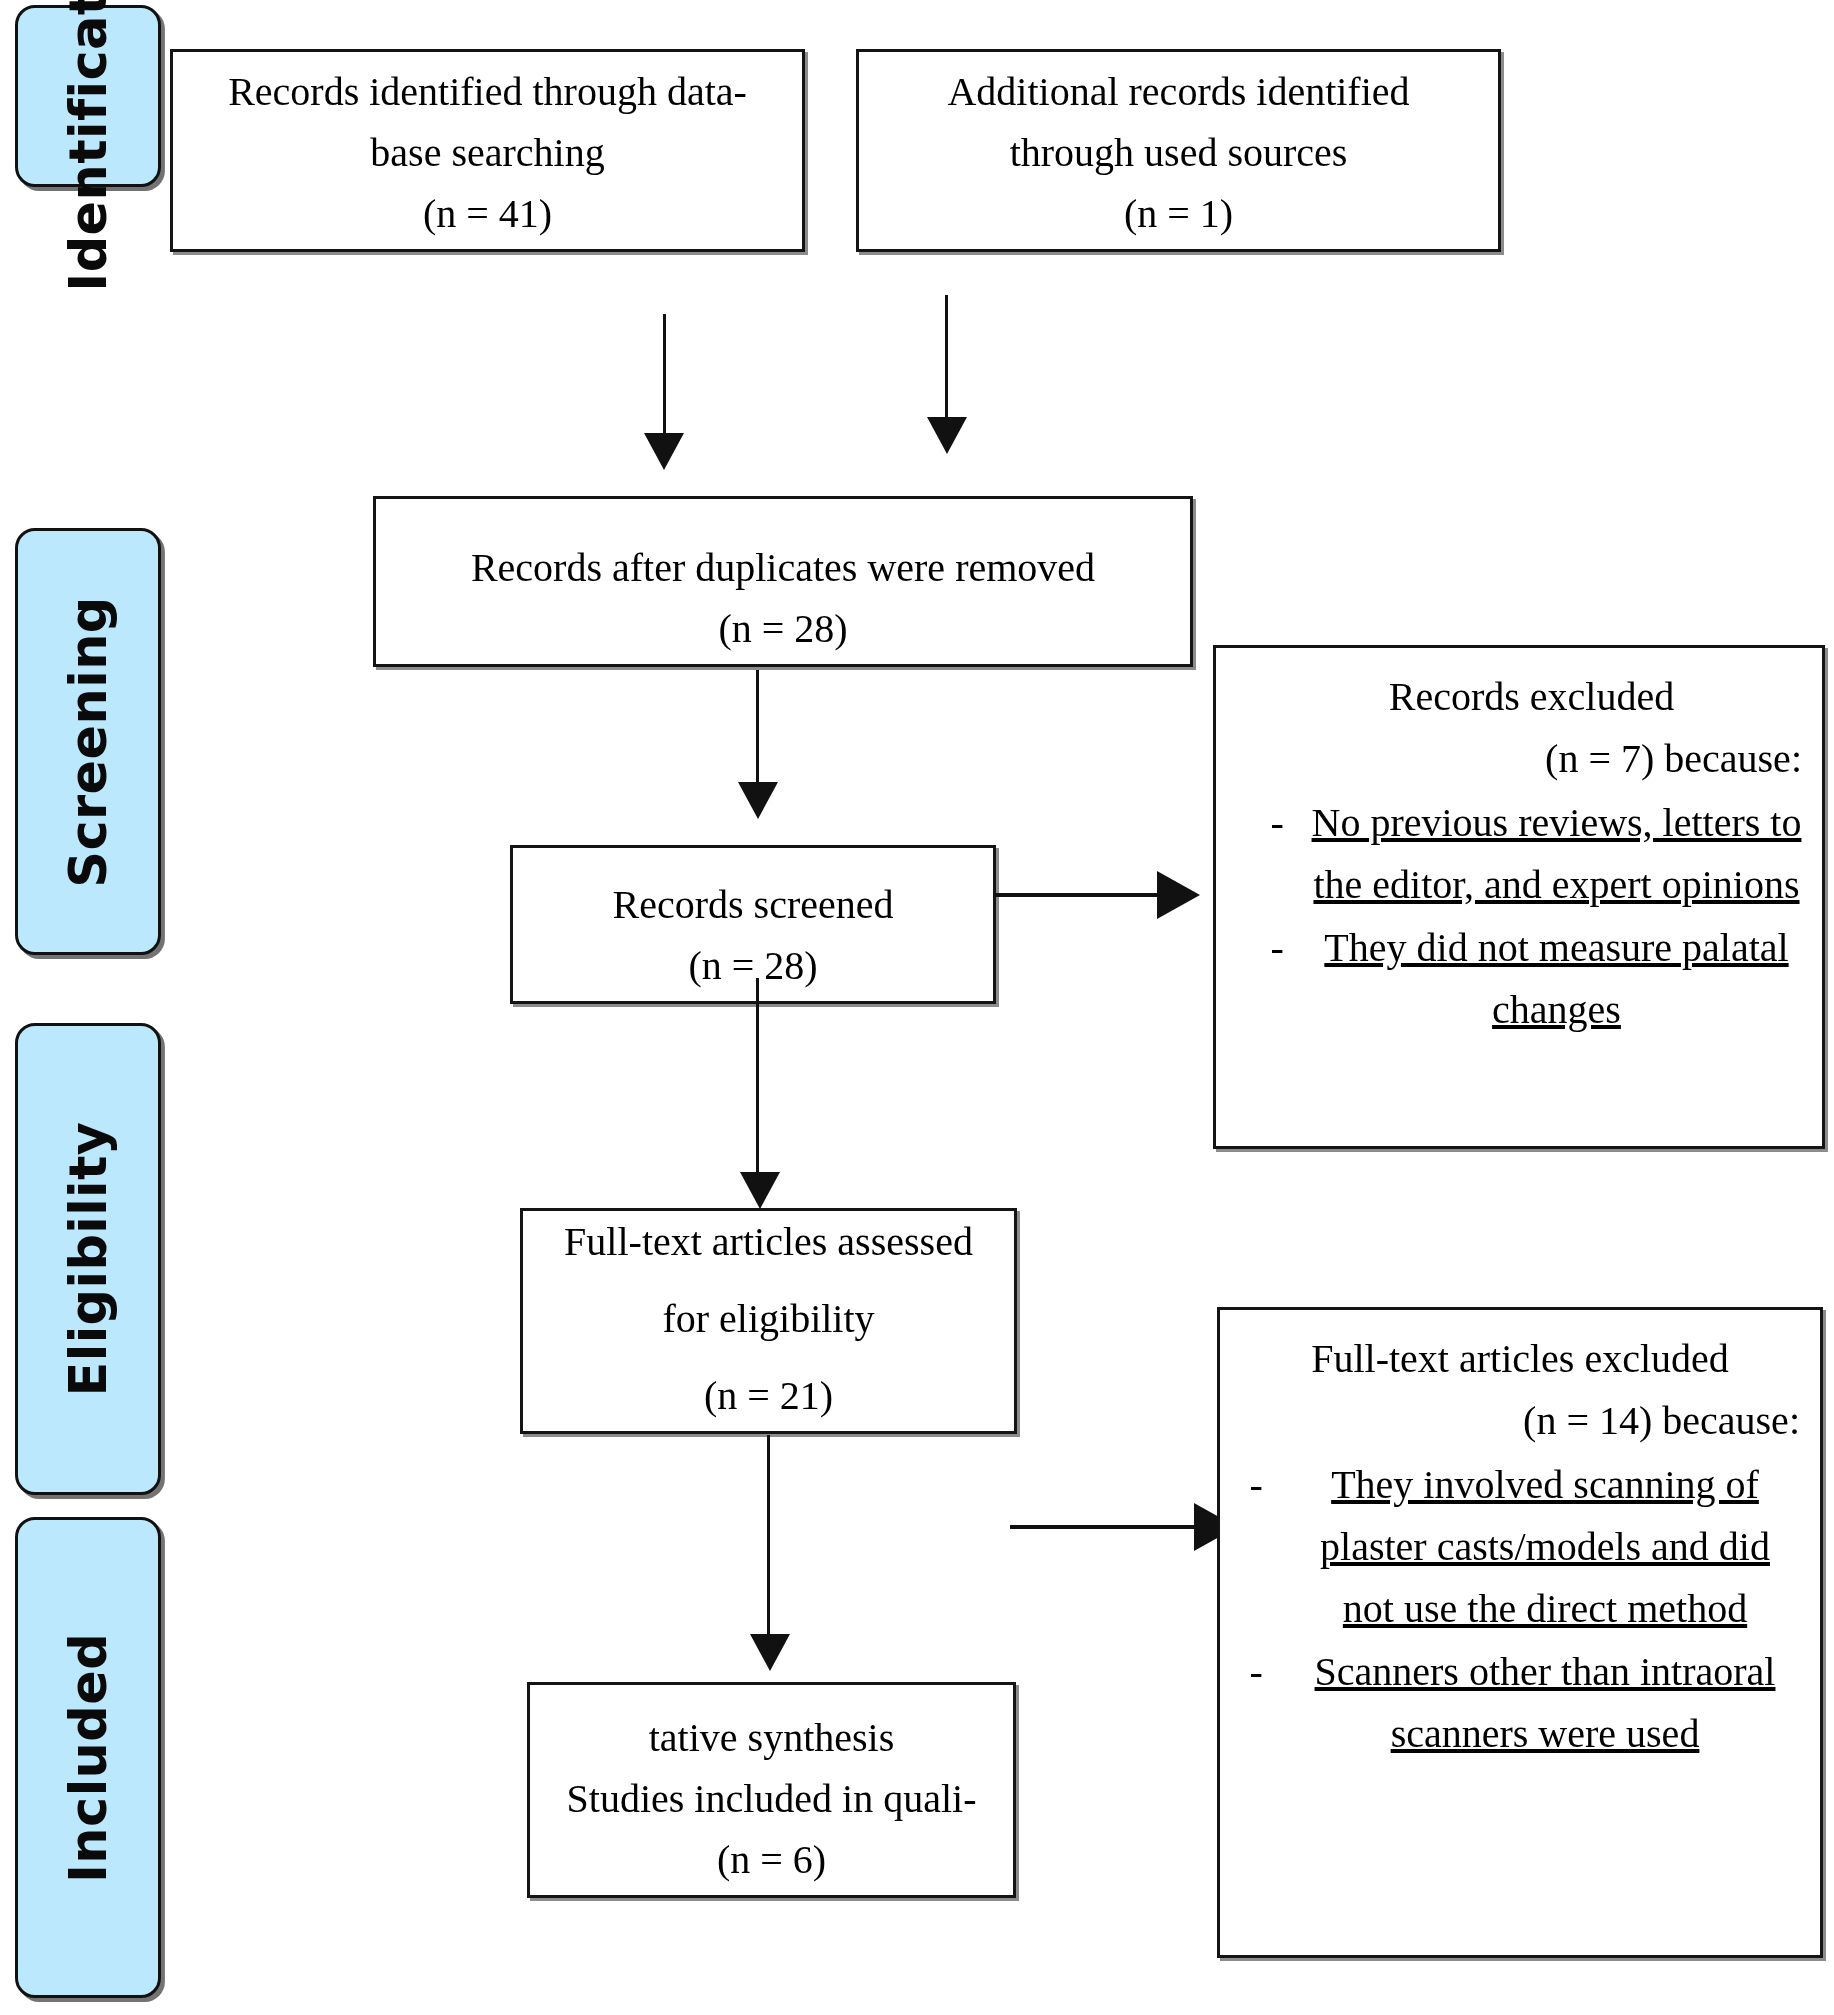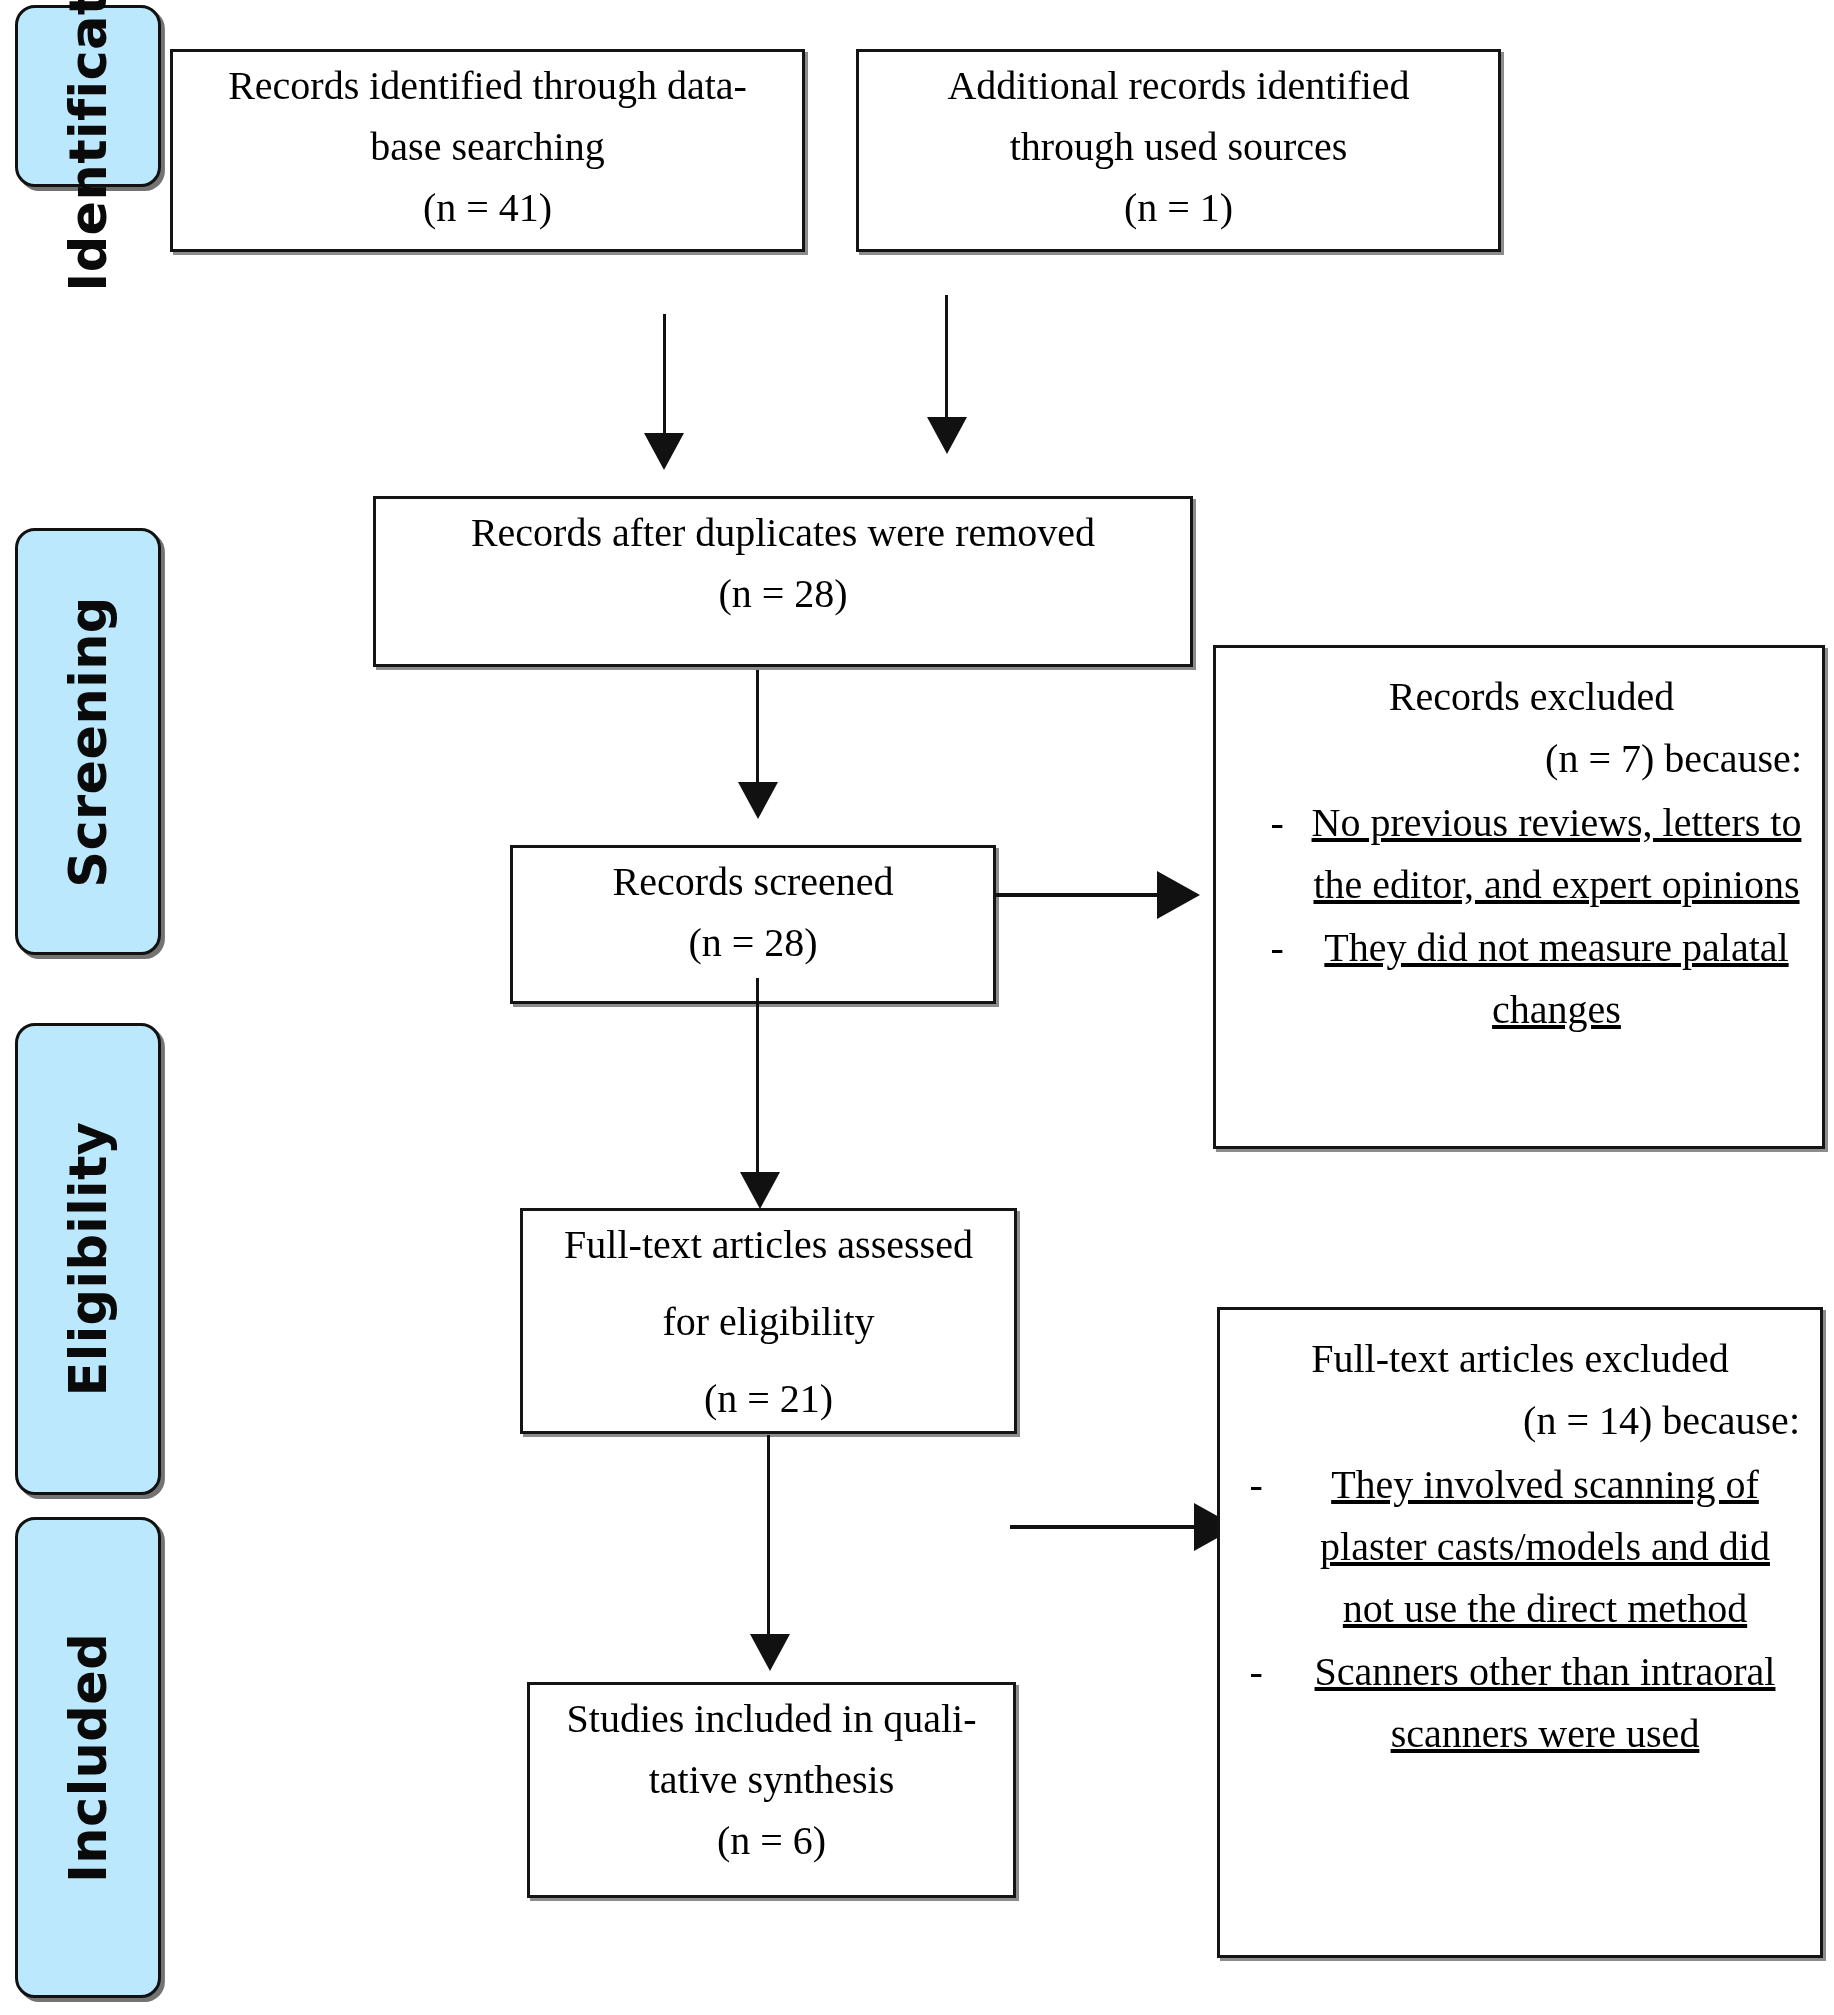--- a/index.html
+++ b/index.html
@@ -34,21 +34,21 @@
   
   .box{
     position:absolute;
     background:#ffffff;
     border:3.5px solid #141414;
     box-sizing:border-box;
     box-shadow:3px 3px 0 rgba(0,0,0,.45);
     display:flex;
     flex-direction:column;
     align-items:center;
-    justify-content:flex-start;
+    justify-content:flex-end;
     text-align:center;
     font-size:40px;
     line-height:1.52;
     padding:4.3px 11.3px;
   }
   .box .ln{display:block;white-space:nowrap;}
 
   
   .exbox{
     position:absolute;
@@ -184,19 +184,19 @@
       <span class="dash">-</span>
       <span class="btext">They involved scanning of plaster casts/models and did not use the direct method</span>
     </div>
     <div class="bullet">
       <span class="dash">-</span>
       <span class="btext">Scanners other than intraoral scanners were used</span>
     </div>
   </div>
 
   <div class="box" style="left:527px;top:1682px;width:489px;height:216px;">
+    <span class="ln">tative synthesis</span>
     <span class="ln">Studies included in quali-</span>
-    <span class="ln">tative synthesis</span>
     <span class="ln">(n = 6)</span>
   </div>
 
 </div>
 
 
 </body></html>

